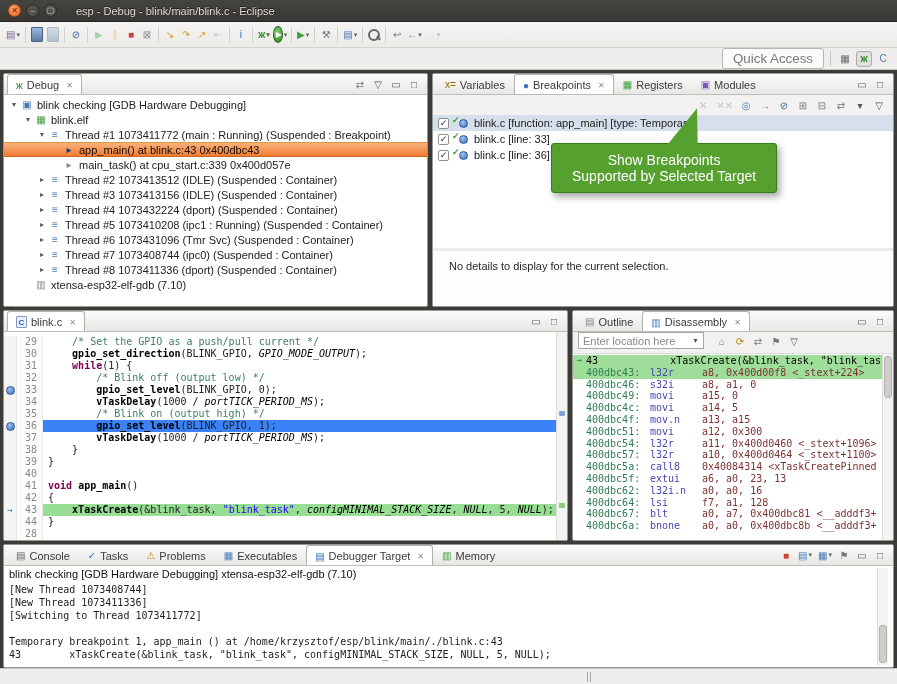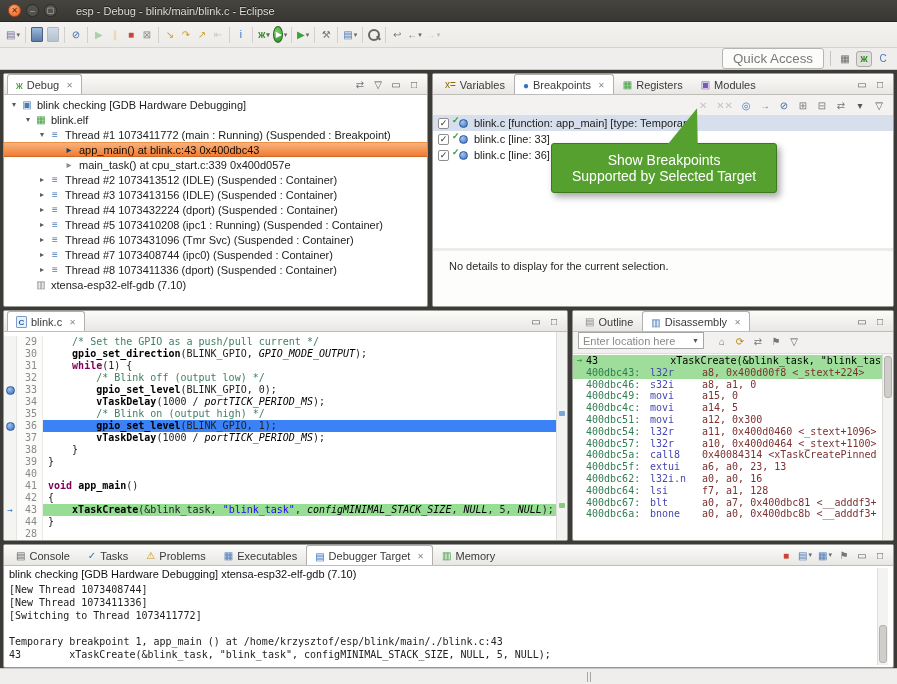--- a/index.html
+++ b/index.html
@@ -401,20 +401,21 @@
             <span class="tbtn hicon" data-name="view-menu-icon" style="color: rgb(85, 85, 85);">▽</span>
           </div>
       </div>
       <div class="dis-body" data-name="disassembly-body">
         <div class="dis-lines" id="dis-lines" data-name="disassembly-lines">
             <div class="drow hl" data-name="disassembly-row"><span class="gut" data-name="disasm-pc-arrow-icon">→</span><span class="srctext" data-name="disasm-source-line">43            xTaskCreate(&amp;blink_task, "blink_tas</span></div>
             <div class="drow hl" data-name="disassembly-row"><span class="gut" data-name="disasm-gutter"></span><span class="addr" data-name="disasm-address">400dbc43:</span><span class="mn" data-name="disasm-mnemonic">l32r</span><span class="ops" data-name="disasm-operands">a8, 0x400d00f8 &lt;_stext+224&gt;</span></div>
             <div class="drow" data-name="disassembly-row"><span class="gut" data-name="disasm-gutter"></span><span class="addr" data-name="disasm-address">400dbc46:</span><span class="mn" data-name="disasm-mnemonic">s32i</span><span class="ops" data-name="disasm-operands">a8, a1, 0</span></div>
             <div class="drow" data-name="disassembly-row"><span class="gut" data-name="disasm-gutter"></span><span class="addr" data-name="disasm-address">400dbc49:</span><span class="mn" data-name="disasm-mnemonic">movi</span><span class="ops" data-name="disasm-operands">a15, 0</span></div>
             <div class="drow" data-name="disassembly-row"><span class="gut" data-name="disasm-gutter"></span><span class="addr" data-name="disasm-address">400dbc4c:</span><span class="mn" data-name="disasm-mnemonic">movi</span><span class="ops" data-name="disasm-operands">a14, 5</span></div>
+            <div class="drow" data-name="disassembly-row"><span class="gut" data-name="disasm-gutter"></span><span class="addr" data-name="disasm-address">400dbc4f:</span><span class="mn" data-name="disasm-mnemonic">mov.n</span><span class="ops" data-name="disasm-operands">a13, a15</span></div>
             <div class="drow" data-name="disassembly-row"><span class="gut" data-name="disasm-gutter"></span><span class="addr" data-name="disasm-address">400dbc51:</span><span class="mn" data-name="disasm-mnemonic">movi</span><span class="ops" data-name="disasm-operands">a12, 0x300</span></div>
             <div class="drow" data-name="disassembly-row"><span class="gut" data-name="disasm-gutter"></span><span class="addr" data-name="disasm-address">400dbc54:</span><span class="mn" data-name="disasm-mnemonic">l32r</span><span class="ops" data-name="disasm-operands">a11, 0x400d0460 &lt;_stext+1096&gt;</span></div>
             <div class="drow" data-name="disassembly-row"><span class="gut" data-name="disasm-gutter"></span><span class="addr" data-name="disasm-address">400dbc57:</span><span class="mn" data-name="disasm-mnemonic">l32r</span><span class="ops" data-name="disasm-operands">a10, 0x400d0464 &lt;_stext+1100&gt;</span></div>
             <div class="drow" data-name="disassembly-row"><span class="gut" data-name="disasm-gutter"></span><span class="addr" data-name="disasm-address">400dbc5a:</span><span class="mn" data-name="disasm-mnemonic">call8</span><span class="ops" data-name="disasm-operands">0x40084314 &lt;xTaskCreatePinned</span></div>
             <div class="drow" data-name="disassembly-row"><span class="gut" data-name="disasm-gutter"></span><span class="addr" data-name="disasm-address">400dbc5f:</span><span class="mn" data-name="disasm-mnemonic">extui</span><span class="ops" data-name="disasm-operands">a6, a0, 23, 13</span></div>
             <div class="drow" data-name="disassembly-row"><span class="gut" data-name="disasm-gutter"></span><span class="addr" data-name="disasm-address">400dbc62:</span><span class="mn" data-name="disasm-mnemonic">l32i.n</span><span class="ops" data-name="disasm-operands">a0, a0, 16</span></div>
             <div class="drow" data-name="disassembly-row"><span class="gut" data-name="disasm-gutter"></span><span class="addr" data-name="disasm-address">400dbc64:</span><span class="mn" data-name="disasm-mnemonic">lsi</span><span class="ops" data-name="disasm-operands">f7, a1, 128</span></div>
             <div class="drow" data-name="disassembly-row"><span class="gut" data-name="disasm-gutter"></span><span class="addr" data-name="disasm-address">400dbc67:</span><span class="mn" data-name="disasm-mnemonic">blt</span><span class="ops" data-name="disasm-operands">a0, a7, 0x400dbc81 &lt;__adddf3+</span></div>
             <div class="drow" data-name="disassembly-row"><span class="gut" data-name="disasm-gutter"></span><span class="addr" data-name="disasm-address">400dbc6a:</span><span class="mn" data-name="disasm-mnemonic">bnone</span><span class="ops" data-name="disasm-operands">a0, a0, 0x400dbc8b &lt;__adddf3+</span></div>
           </div>

